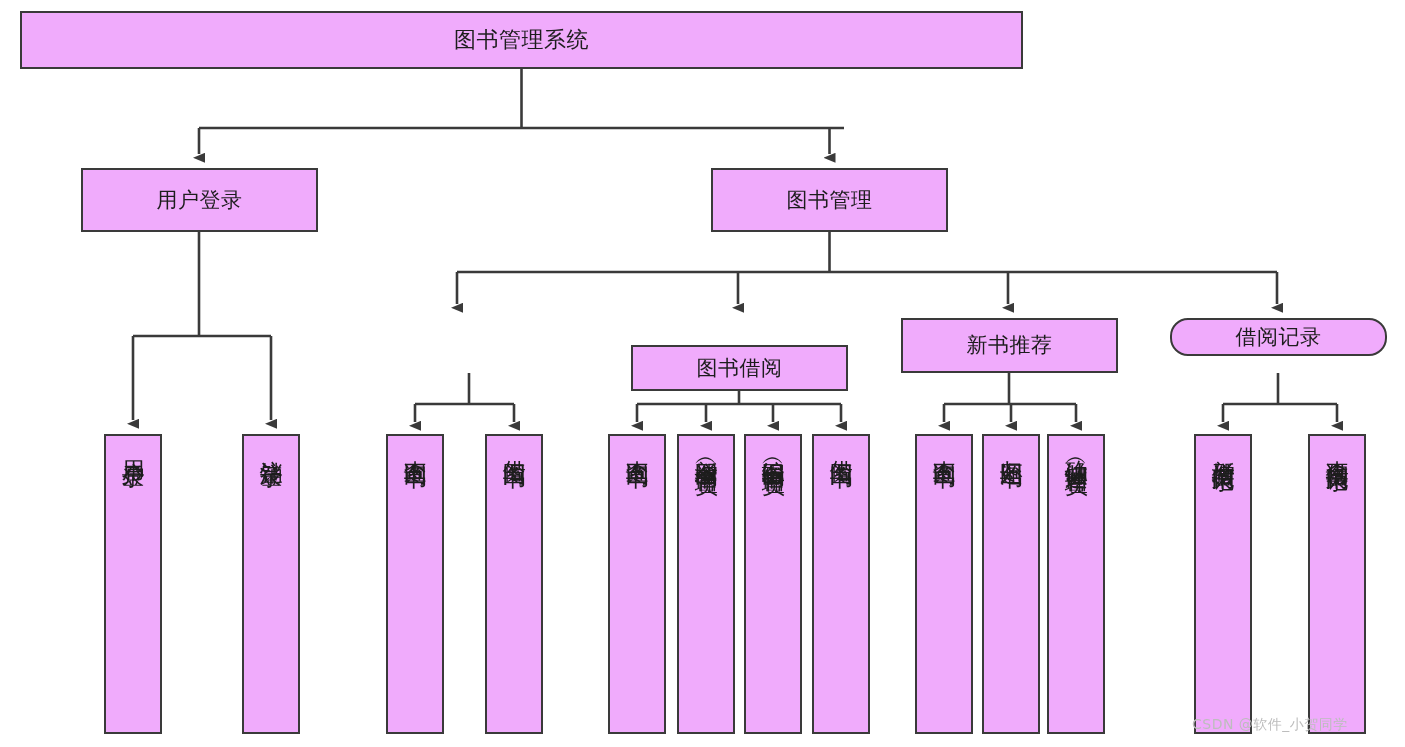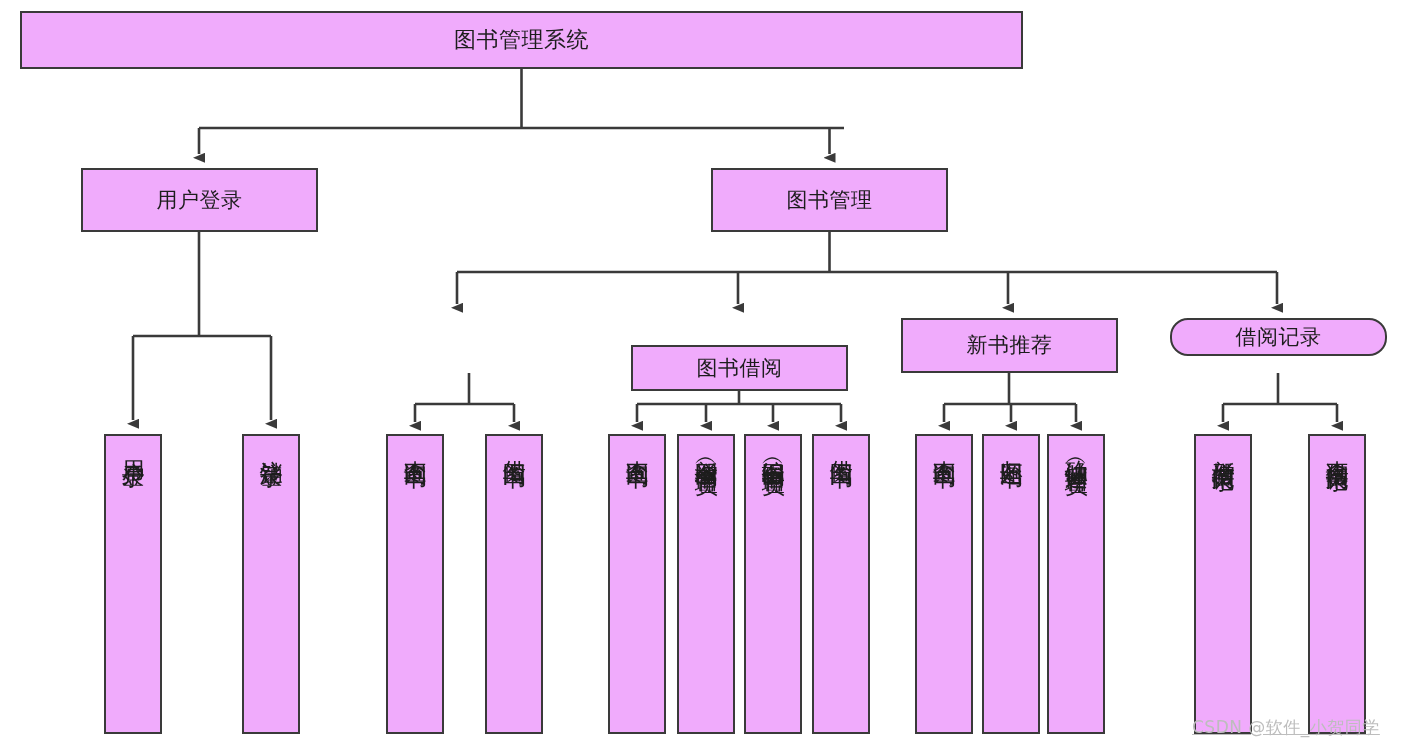--- a/index.html
+++ b/index.html
@@ -63,25 +63,24 @@
     letter-spacing: 2px;
     text-align: left;
     max-height: 276px;
   }
   .node.vert.tall .node-label {
     max-height: 282px;
   }
   .watermark {
     position: absolute;
     color: #bdbdbd;
-    font-size: 17px;
+    font-size: 14px;
     letter-spacing: 0.5px;
     white-space: nowrap;
     z-index: 5;
-    text-decoration: underline;
   }
 </style>
 </head>
 <body>
 
 <div id="diagram-root">
 
   <svg id="edges-layer" viewBox="0 0 1405 747" width="1405" height="747" xmlns="http://www.w3.org/2000/svg">
     <defs>
       <marker id="arrowhead" markerWidth="10" markerHeight="12" refX="1.2" refY="6" orient="auto" markerUnits="userSpaceOnUse">

